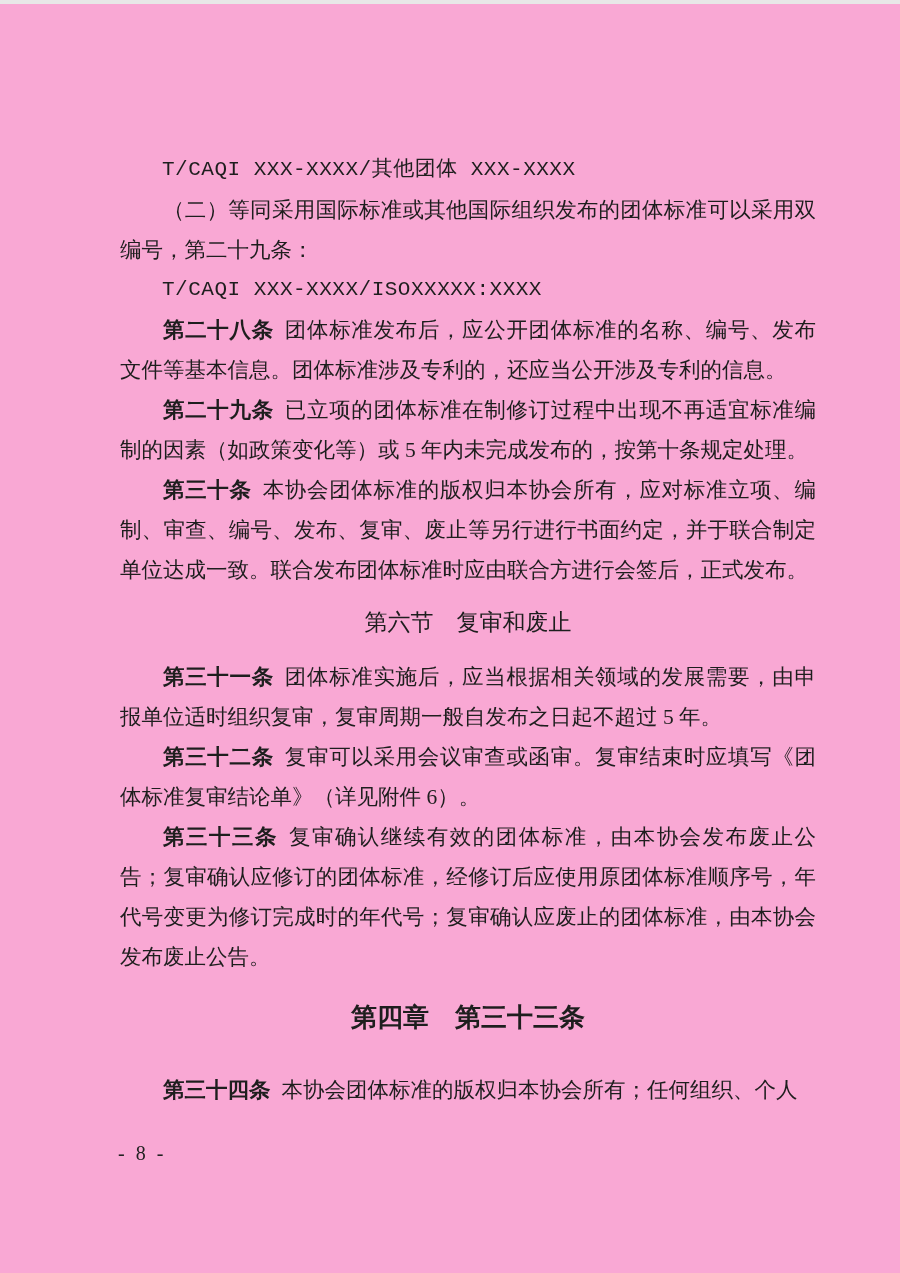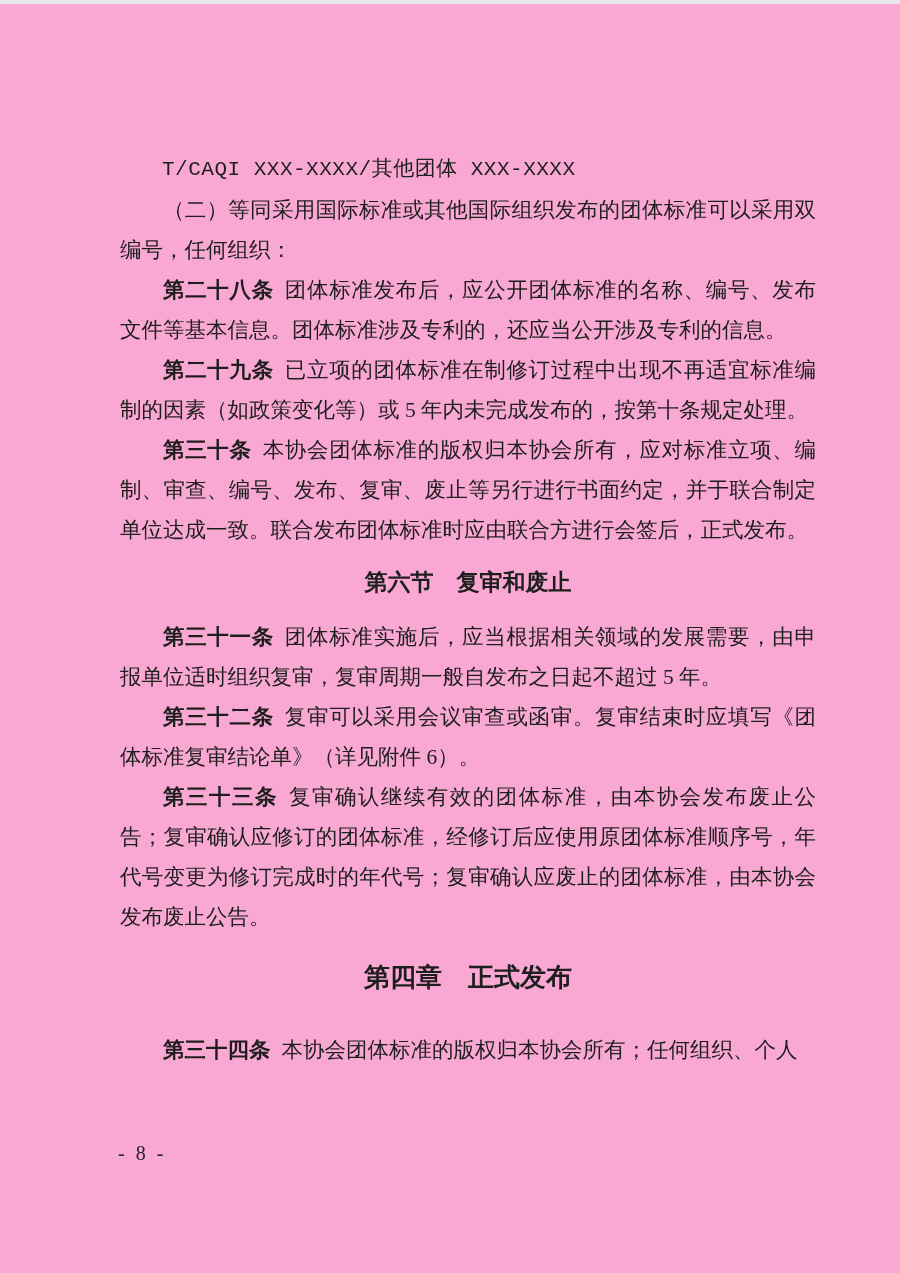--- a/index.html
+++ b/index.html
@@ -37,21 +37,21 @@
     letter-spacing: 0.5px;
     white-space: nowrap;
   }
   .term {
     font-family: "Liberation Sans", "DejaVu Sans", sans-serif;
     font-weight: 700;
     margin-right: 11px;
   }
   .section-heading {
     font-family: "Liberation Sans", "DejaVu Sans", sans-serif;
-    font-weight: 700;
+    font-weight: 400;
     font-size: 23px;
     line-height: 40px;
     text-align: center;
     text-indent: 0;
     margin: 12px 0 15px 0;
   }
   .chapter-heading {
     font-family: "Liberation Sans", "DejaVu Sans", sans-serif;
     font-weight: 700;
     font-size: 26px;
@@ -73,23 +73,24 @@
 </style>
 </head>
 <body>
 
 <div class="sheet">
   <div class="doc">
 
     <div class="para code">T/CAQI XXX-XXXX/其他团体 XXX-XXXX</div>
 
     <div class="para">
-      <span class="body-text">（二）等同采用国际标准或其他国际组织发布的团体标准可以采用双编号，任何组织：</span>
+      <span class="body-text">（二）等同采用国际标准或其他国际组织发布的团体标准可以采用双编号，第二十九条：</span>
     </div>
 
+    <div class="para code">T/CAQI XXX-XXXX/ISOXXXXX:XXXX</div>
 
     <div class="para">
       <span class="term">第二十八条</span><span class="body-text">团体标准发布后，应公开团体标准的名称、编号、发布文件等基本信息。团体标准涉及专利的，还应当公开涉及专利的信息。</span>
     </div>
 
     <div class="para">
       <span class="term">第二十九条</span><span class="body-text">已立项的团体标准在制修订过程中出现不再适宜标准编制的因素（如政策变化等）或 5 年内未完成发布的，按第十条规定处理。</span>
     </div>
 
     <div class="para">
@@ -103,21 +104,21 @@
     </div>
 
     <div class="para">
       <span class="term">第三十二条</span><span class="body-text">复审可以采用会议审查或函审。复审结束时应填写《团体标准复审结论单》（详见附件 6）。</span>
     </div>
 
     <div class="para">
       <span class="term">第三十三条</span><span class="body-text">复审确认继续有效的团体标准，由本协会发布废止公告；复审确认应修订的团体标准，经修订后应使用原团体标准顺序号，年代号变更为修订完成时的年代号；复审确认应废止的团体标准，由本协会发布废止公告。</span>
     </div>
 
-    <h2 class="chapter-heading">第四章　正式发布</h2>
+    <h2 class="chapter-heading">第四章　第三十三条</h2>
 
     <div class="para">
       <span class="term">第三十四条</span><span class="body-text">本协会团体标准的版权归本协会所有；任何组织、个人</span>
     </div>
 
   </div>
 
   <div class="page-number">- 8 -</div>
 </div>
 

